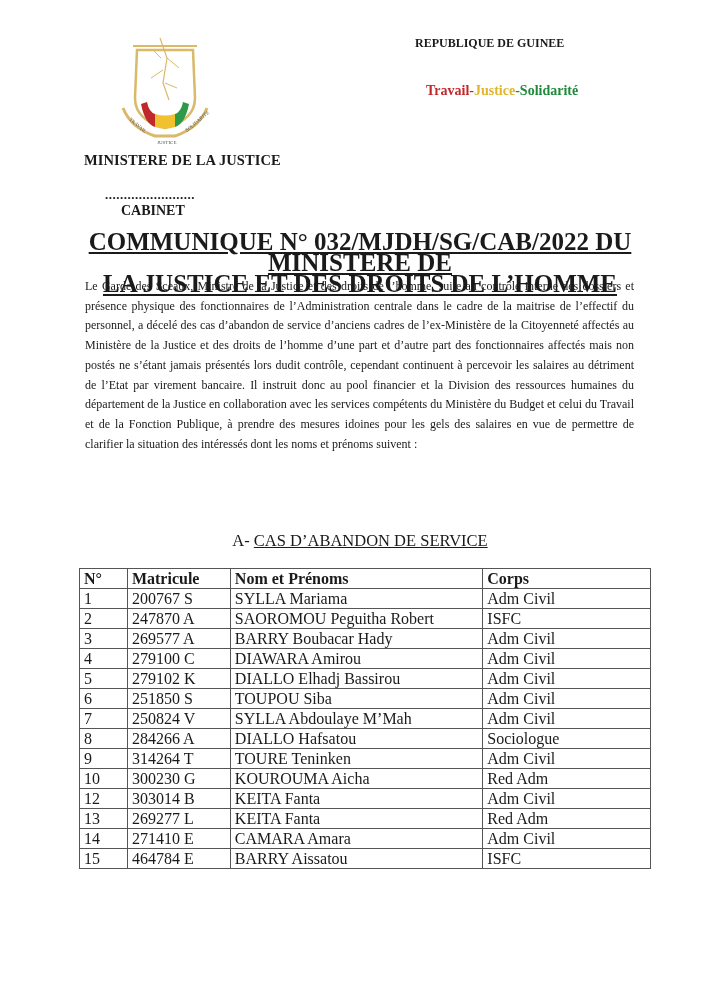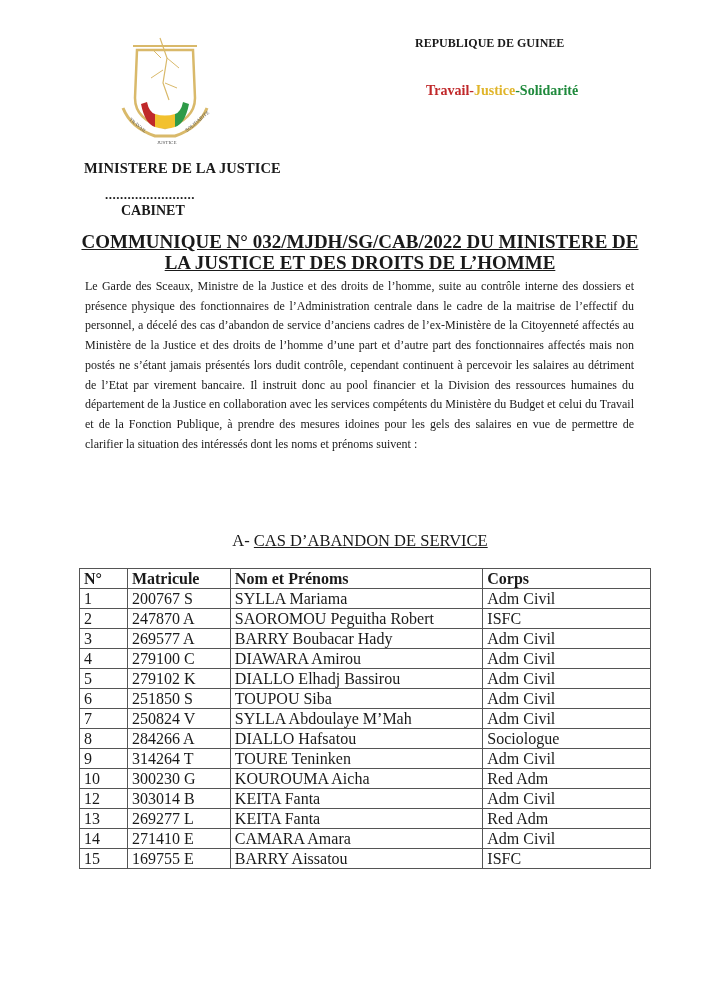--- a/index.html
+++ b/index.html
@@ -1,27 +1,27 @@
 <!DOCTYPE html>
 <html><head>
 <meta charset="utf-8">
 <style>
   html,body{margin:0;padding:0;background:#ffffff;}
   body{width:720px;height:1004px;position:relative;overflow:hidden;font-family:"Liberation Serif","DejaVu Serif",serif;color:#1a1a1a;}
   .abs{position:absolute;}
   .emblem{left:115px;top:28px;width:100px;height:120px;}
-  .ministry{left:84px;top:152px;font-weight:bold;font-size:14.5px;line-height:16px;letter-spacing:0.1px;margin-top:8px;}
+  .ministry{left:84px;top:152px;font-weight:bold;font-size:14.5px;line-height:16px;letter-spacing:0.1px;}
   .dots{left:105px;top:187px;font-weight:bold;font-size:13px;letter-spacing:0.5px;}
   .cabinet{left:121px;top:203px;font-weight:bold;font-size:14px;}
   .republic{left:415px;top:36px;font-weight:bold;font-size:12px;}
   .motto{left:426px;top:52px;font-weight:bold;font-size:14px;margin-top:31px;}
   .motto .red{color:#c0282a;}
   .motto .yel{color:#e0b52a;}
   .motto .grn{color:#1f8a3c;}
-  .title{left:80px;top:231px;width:560px;text-align:center;font-weight:bold;font-size:19px;line-height:21px;text-decoration:underline;}
+  .title{left:80px;top:231px;width:560px;text-align:center;font-weight:bold;font-size:25px;line-height:21px;text-decoration:underline;}
   .body-text{left:85px;top:277px;width:549px;font-size:12px;line-height:19.7px;text-align:justify;}
   .section{left:80px;top:531px;width:560px;text-align:center;font-weight:normal;font-size:16.5px;}
   .section u{text-decoration:underline;}
   table.list{position:absolute;left:79px;top:568px;width:572px;border-collapse:collapse;font-size:16px;}
   table.list td, table.list th{border:1px solid #555;padding:0 4px;height:19px;line-height:18px;text-align:left;vertical-align:middle;}
   table.list th{font-weight:bold;}
   col.c1{width:48px;} col.c2{width:103px;} col.c3{width:253px;} col.c4{width:168px;}
 </style>
 </head>
 <body>
@@ -157,18 +157,18 @@
         <td>Red Adm</td>
       </tr>
       <tr>
         <td>14</td>
         <td>271410 E</td>
         <td>CAMARA Amara</td>
         <td>Adm Civil</td>
       </tr>
       <tr>
         <td>15</td>
-        <td>169755 E</td>
+        <td>464784 E</td>
         <td>BARRY Aissatou</td>
         <td>ISFC</td>
       </tr>
     </tbody>
 </table>
 
 </body></html>

